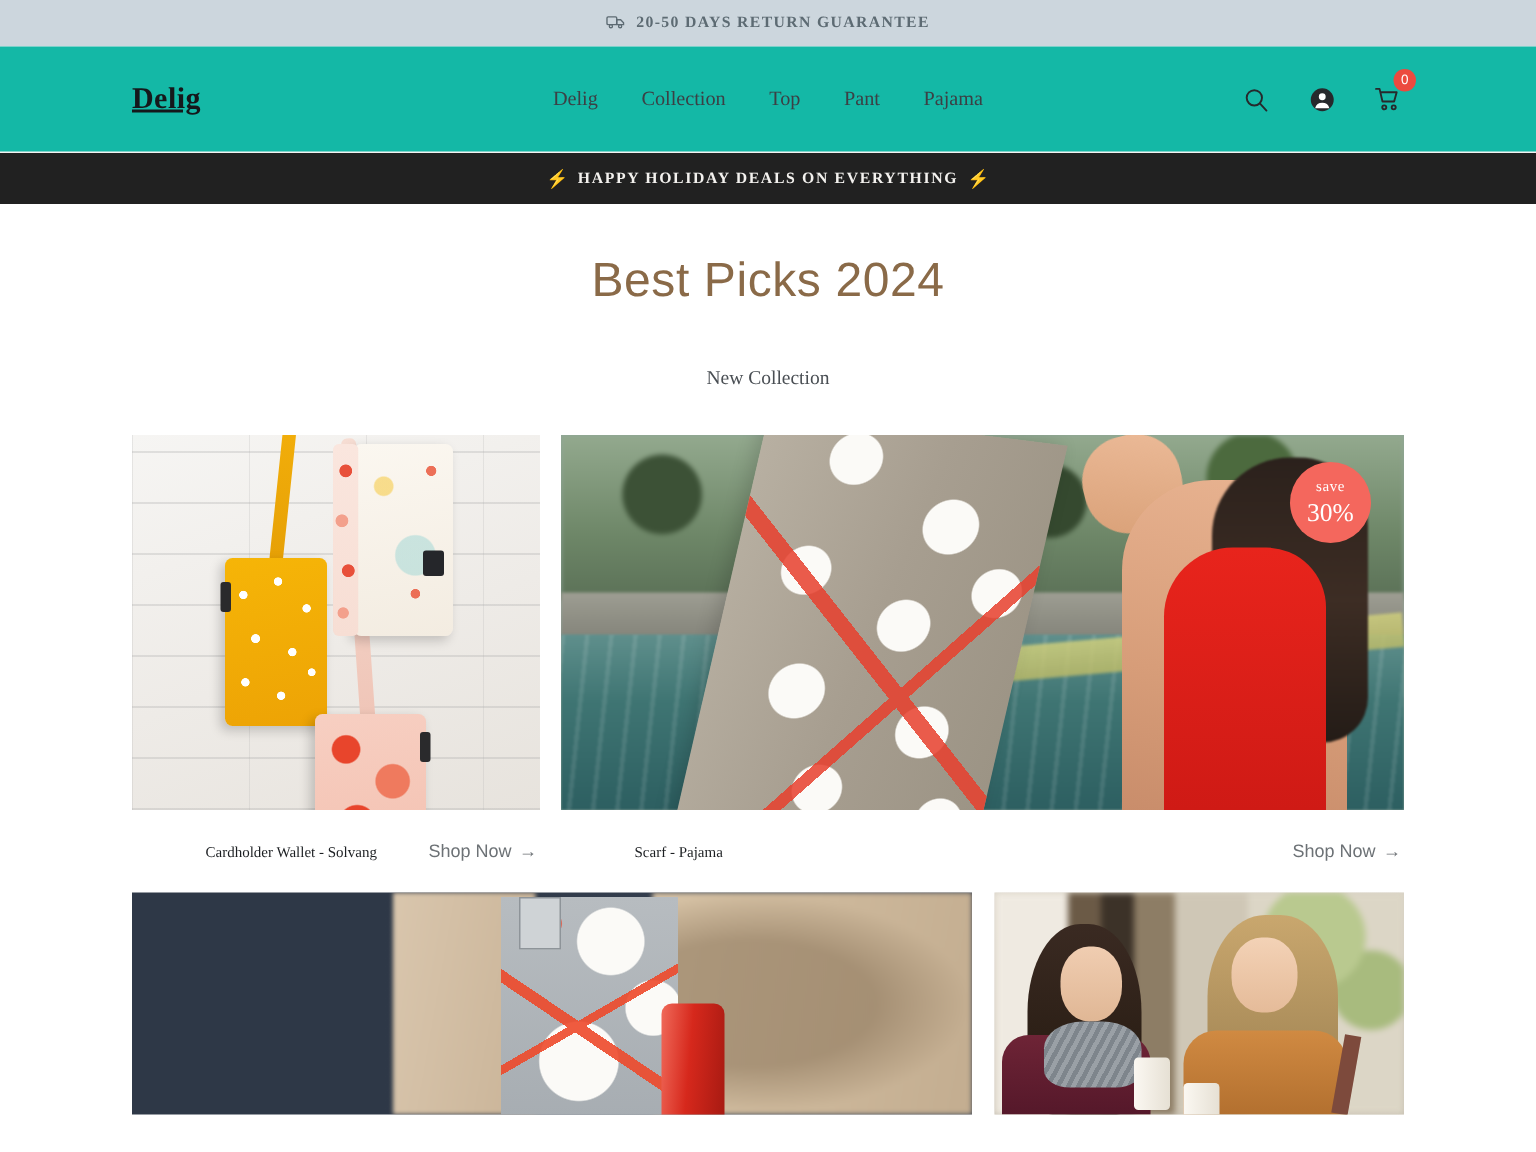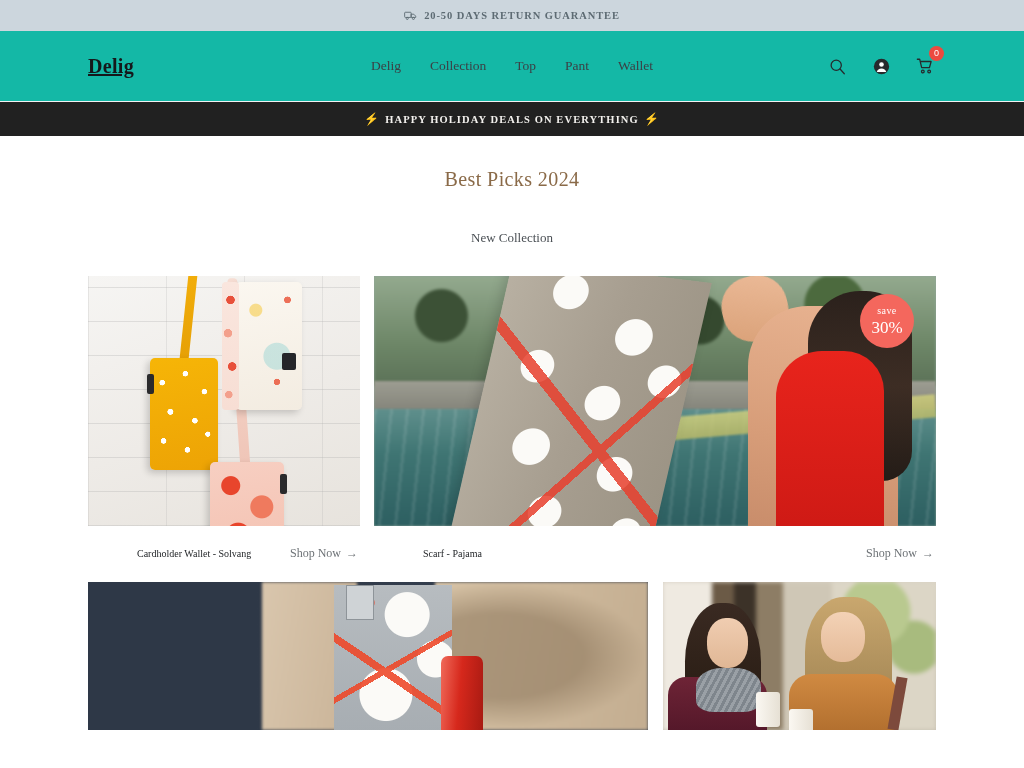--- a/index.html
+++ b/index.html
@@ -104,22 +104,22 @@
     font-weight: 600;
   }
   .bolt { font-size: 12px; color: #f5c542; }
 
   
   .collection-head {
     text-align: center;
     padding-top: 32px;
   }
   .collection-title {
-    font-family: Liberation Serif, serif;
-    font-size: 20px;
+    font-family: Liberation Sans, sans-serif;
+    font-size: 32px;
     color: #8a6a48;
     font-weight: 400;
     letter-spacing: 0.4px;
     text-align: center;
   }
   .collection-sub {
     font-family: "Liberation Serif", serif;
     font-size: 13px;
     color: #4a4f54;
     margin-top: 39px;
@@ -154,21 +154,21 @@
     gap: 10px;
   }
   .product-name {
     font-family: "Liberation Serif", serif;
     font-size: 10px;
     color: #1c1f22;
     white-space: nowrap;
     margin-left: 47px;
   }
   .shop-now {
-    font-family: Liberation Serif, serif;
+    font-family: Liberation Sans, sans-serif;
     font-size: 12px;
     color: #6d7276;
     text-decoration: none;
     white-space: nowrap;
     text-align: right;
   }
   .shop-now .arrow { margin-left: 5px; }
 
   
   .save-badge {
@@ -460,21 +460,21 @@
 </div>
 
 <header class="site-header">
   <a class="logo" href="#">Delig</a>
 
   <nav class="main-nav">
     <a class="nav-link" href="#">Delig</a>
     <a class="nav-link" href="#">Collection</a>
     <a class="nav-link" href="#">Top</a>
     <a class="nav-link" href="#">Pant</a>
-    <a class="nav-link" href="#">Wallet</a>
+    <a class="nav-link" href="#">Pajama</a>
   </nav>
 
   <div class="header-actions">
     <button class="icon-btn" aria-label="Search">
       <svg width="17" height="17" viewBox="0 0 20 20" fill="none" stroke="#26292c" stroke-width="1.5">
         <circle cx="8.5" cy="8.5" r="6"></circle>
         <line x1="13" y1="13" x2="18" y2="18.5" stroke-linecap="round"></line>
       </svg>
     </button>
     <button class="icon-btn" aria-label="Account">

